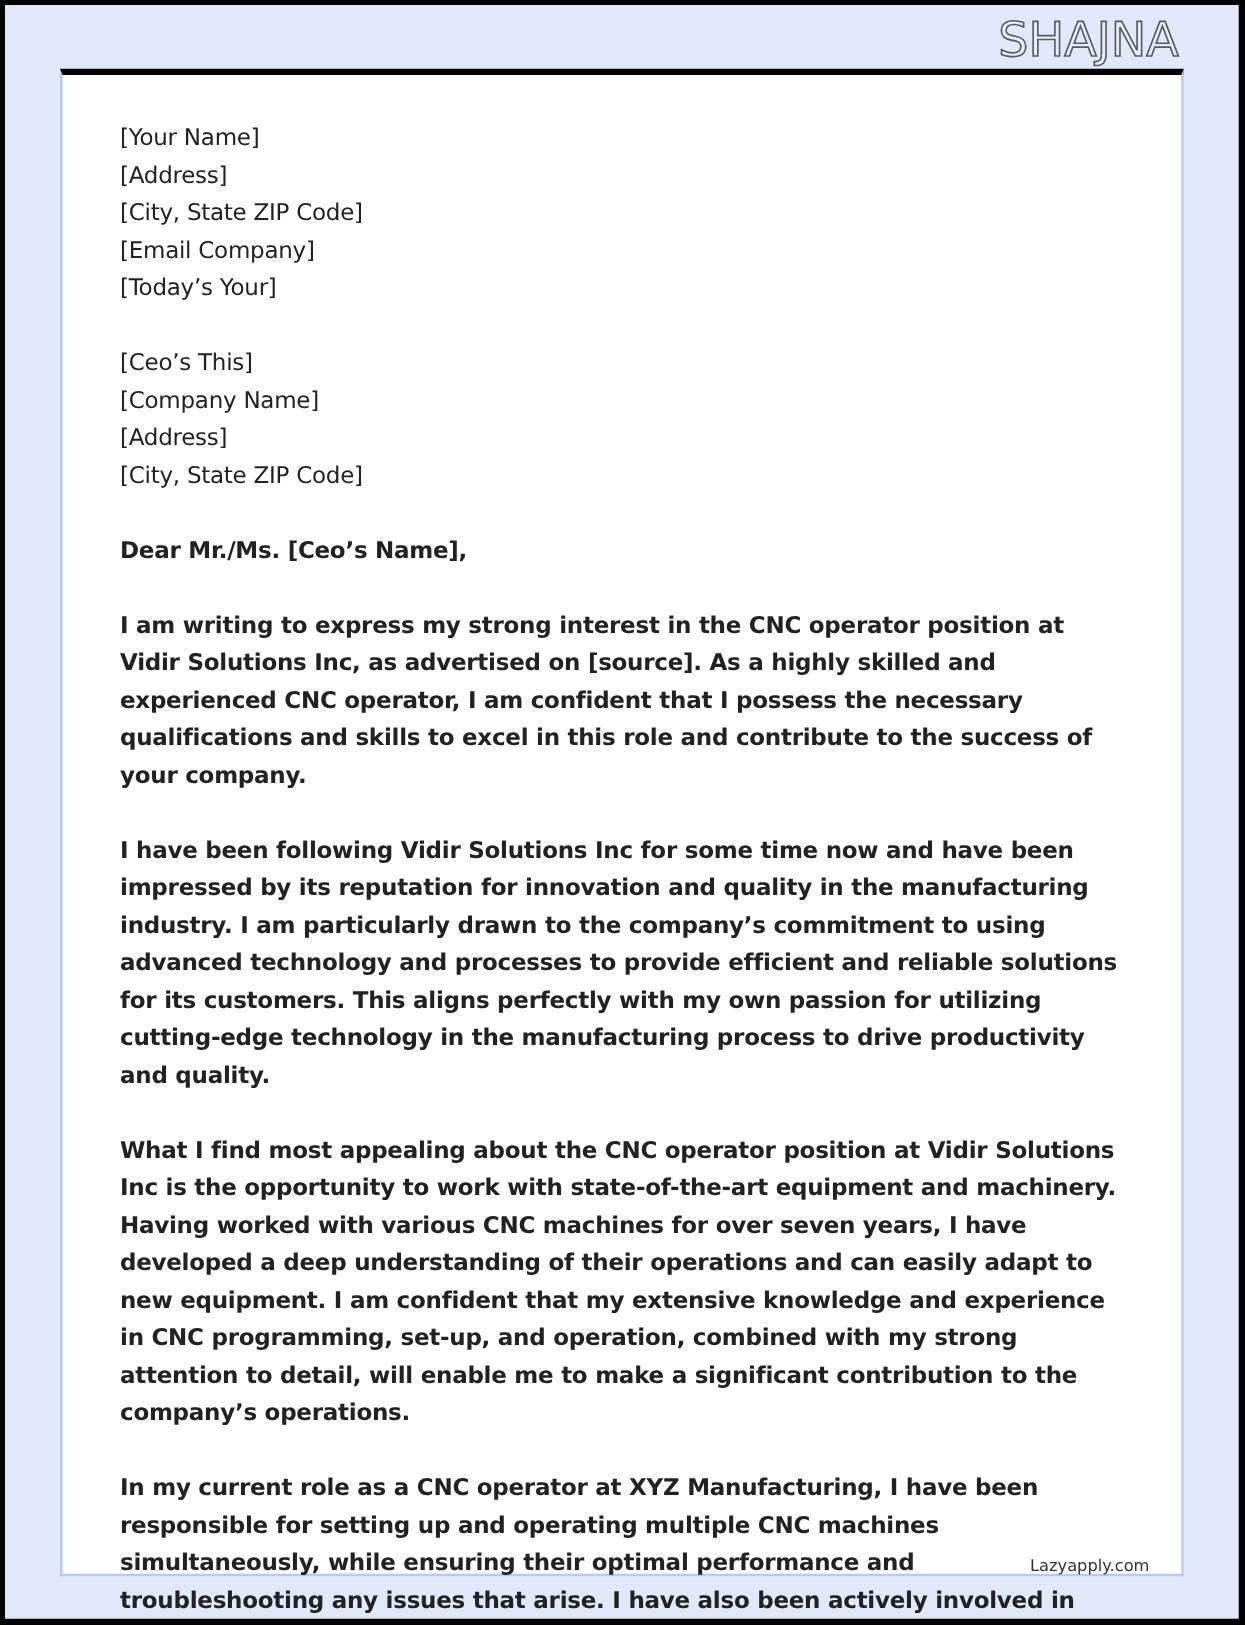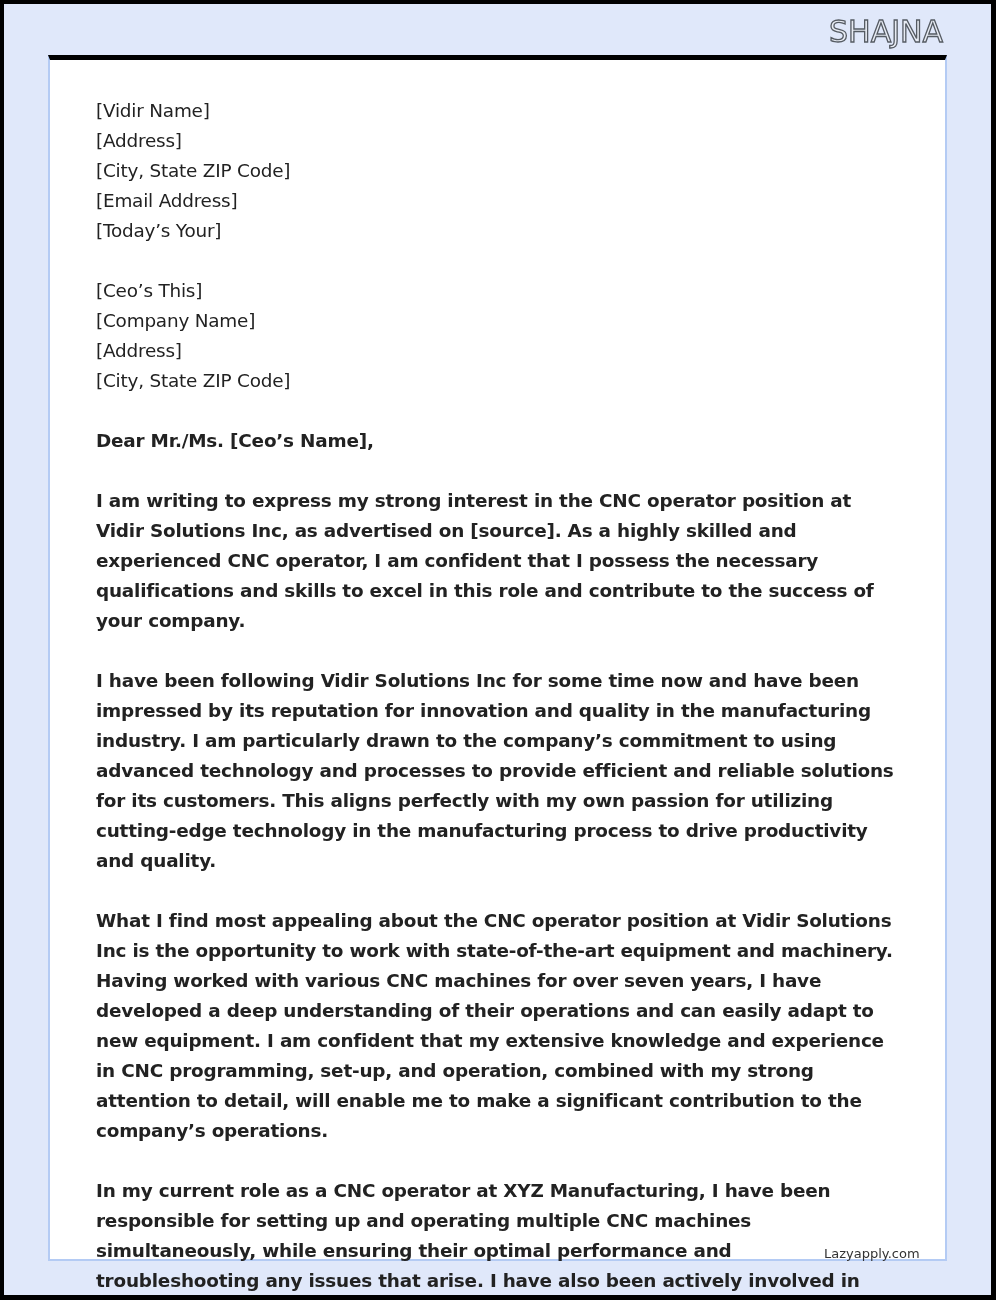--- a/index.html
+++ b/index.html
@@ -8,21 +8,21 @@
     background:#000;
     font-family:"DejaVu Sans", sans-serif;
   }
   .frame {
     position:absolute; left:4px; top:4px; width:987px; height:1291px;
     background:#e0e8fa; overflow:hidden;
   }
   .brand {
     position:absolute; right:48px; top:4px;
     font-family:"DejaVu Sans", sans-serif;
-    font-size:30px; letter-spacing:0px;
+    font-size:38px; letter-spacing:0px;
     color:#e8ecf4;
     -webkit-text-stroke:1.3px #555b63;
     line-height:48px;
   }
   .paper {
     position:absolute; left:44px; top:51px; width:899px; height:1206px;
     background:#fff;
     border-top:5px solid #000;
     border-left:2px solid #b4cbf4;
     border-right:2px solid #b4cbf4;
@@ -45,24 +45,24 @@
 </head>
 <body>
 
 <div class="frame">
   <div class="brand">SHAJNA</div>
   <div class="paper"></div>
 </div>
 
 <div class="content">
   <div class="block">
-    <div>[Vidir Name]</div>
+    <div>[Your Name]</div>
     <div>[Address]</div>
     <div>[City, State ZIP Code]</div>
-    <div>[Email Address]</div>
+    <div>[Email Company]</div>
     <div>[Today’s Your]</div>
   </div>
   <div class="block">
     <div>[Ceo’s This]</div>
     <div>[Company Name]</div>
     <div>[Address]</div>
     <div>[City, State ZIP Code]</div>
   </div>
   <p>Dear Mr./Ms. [Ceo’s Name],</p>
   <p>I am writing to express my strong interest in the CNC operator position at Vidir Solutions Inc, as advertised on [source]. As a highly skilled and experienced CNC operator, I am confident that I possess the necessary qualifications and skills to excel in this role and contribute to the success of your company.</p>

